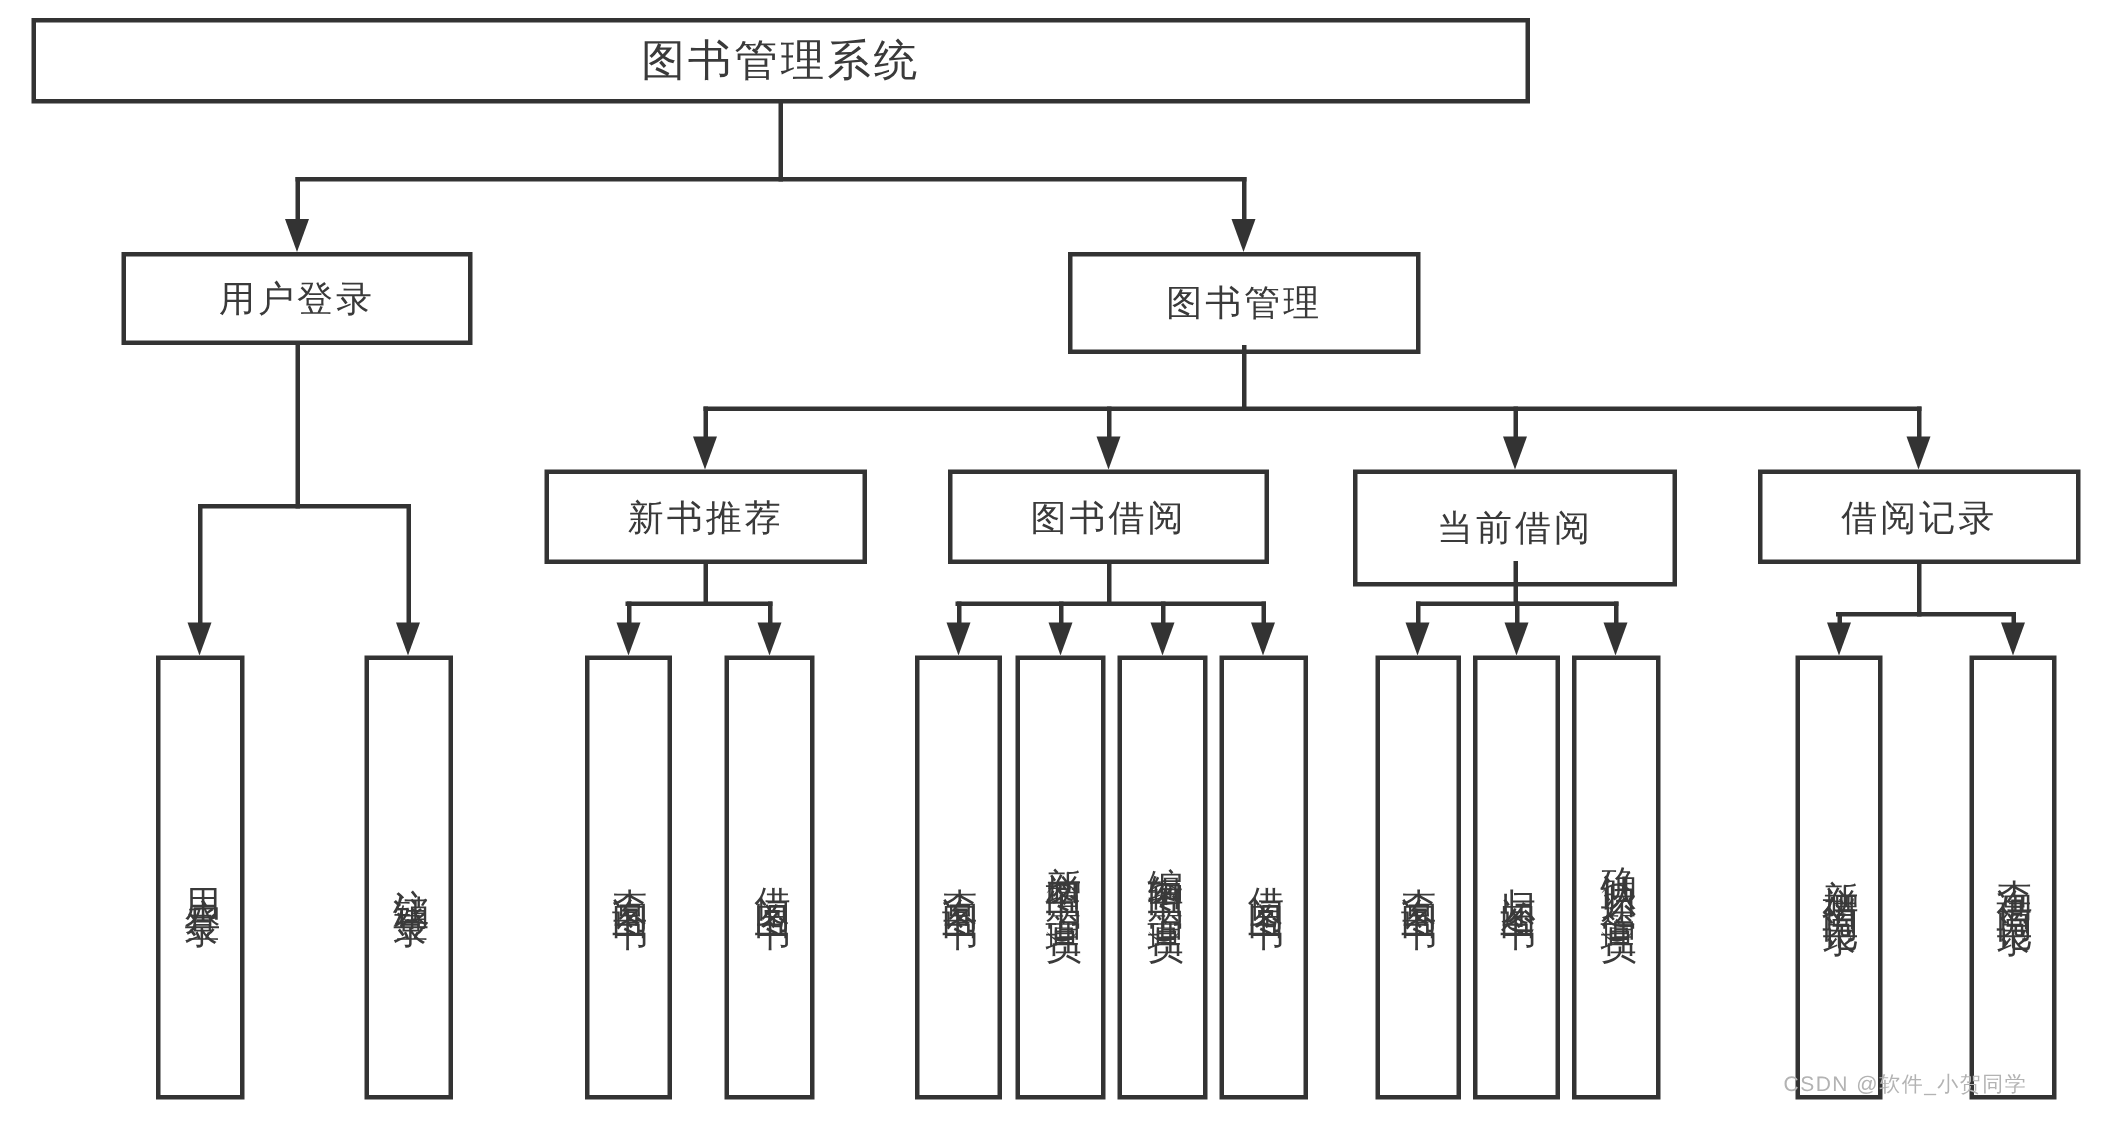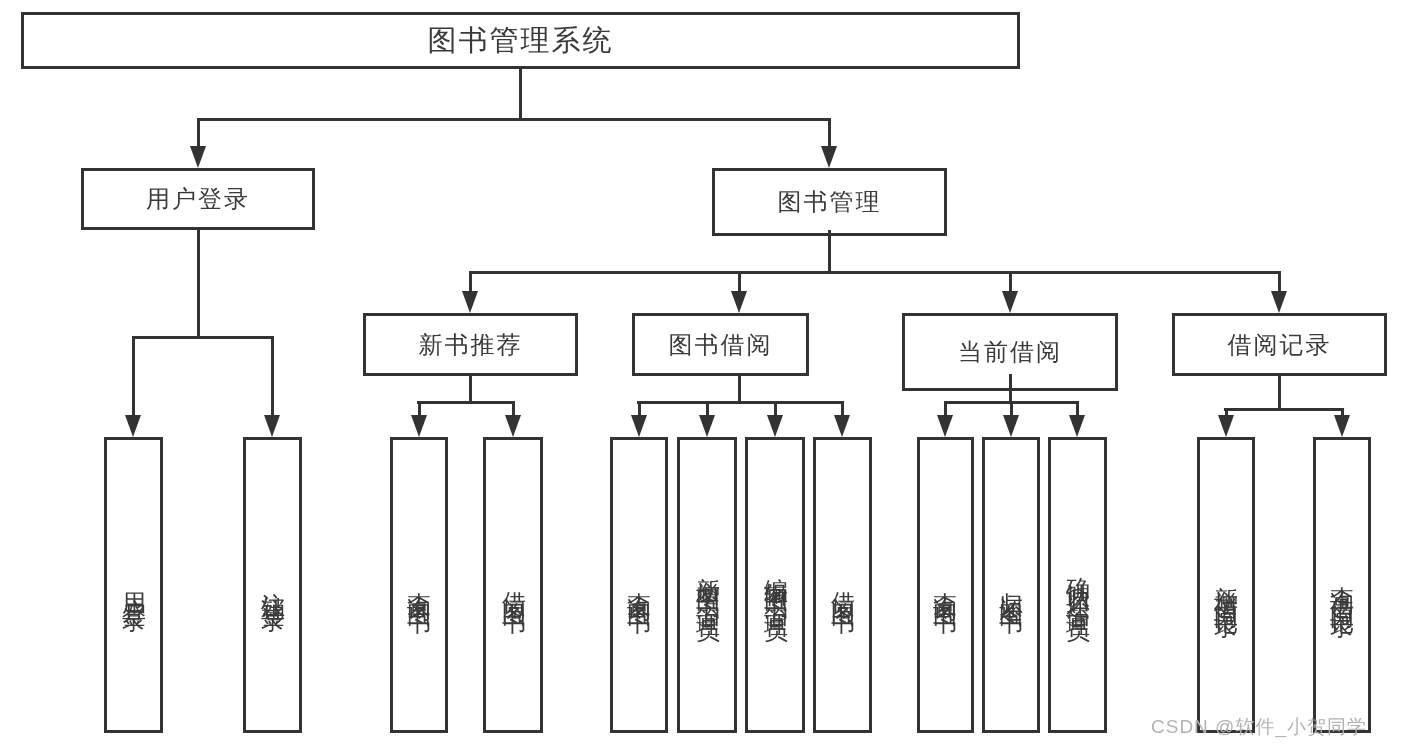--- a/index.html
+++ b/index.html
@@ -31,22 +31,22 @@
   .hline{height:3px;}
   .vline{width:3px;}
   .arrow{position:absolute;width:17px;}
   .arrow .stem{position:absolute;left:7px;top:0;bottom:14px;width:3px;background:var(--line);}
   .arrow .head{
     position:absolute;left:0;bottom:0;width:0;height:0;
     border-left:8.5px solid transparent;border-right:8.5px solid transparent;
     border-top:22px solid var(--line);
   }
   .watermark{
-    position:absolute;left:1151px;top:714px;color:var(--wm);
-    font-size:19px;letter-spacing:1px;white-space:nowrap;
+    position:absolute;left:1189px;top:714px;color:var(--wm);
+    font-size:14px;letter-spacing:1px;white-space:nowrap;
   }
 </style>
 </head>
 <body>
 
 <div class="canvas">
 
   <div class="box title" style="left:21px;top:12px;width:999px;height:57px;">
     <span>图书管理系统</span>
   </div>
@@ -95,21 +95,21 @@
       <div class="head"></div>
   </div>
   <div class="arrow" style="left:1271px;top:271px;height:42px;">
     <div class="stem"></div>
       <div class="head"></div>
   </div>
 
   <div class="box" style="left:363px;top:313px;width:215px;height:63px;">
     <span>新书推荐</span>
   </div>
-  <div class="box" style="left:632px;top:313px;width:177px;height:63px;">
+  <div class="box" style="left:632px;top:313px;width:214px;height:63px;">
     <span>图书借阅</span>
   </div>
   <div class="box" style="left:902px;top:313px;width:216px;height:78px;">
     <span>当前借阅</span>
   </div>
   <div class="box" style="left:1172px;top:313px;width:215px;height:63px;text-align:right;">
     <span>借阅记录</span>
   </div>
 
   <div class="vline" style="left:469px;top:374px;height:30px;"></div>

